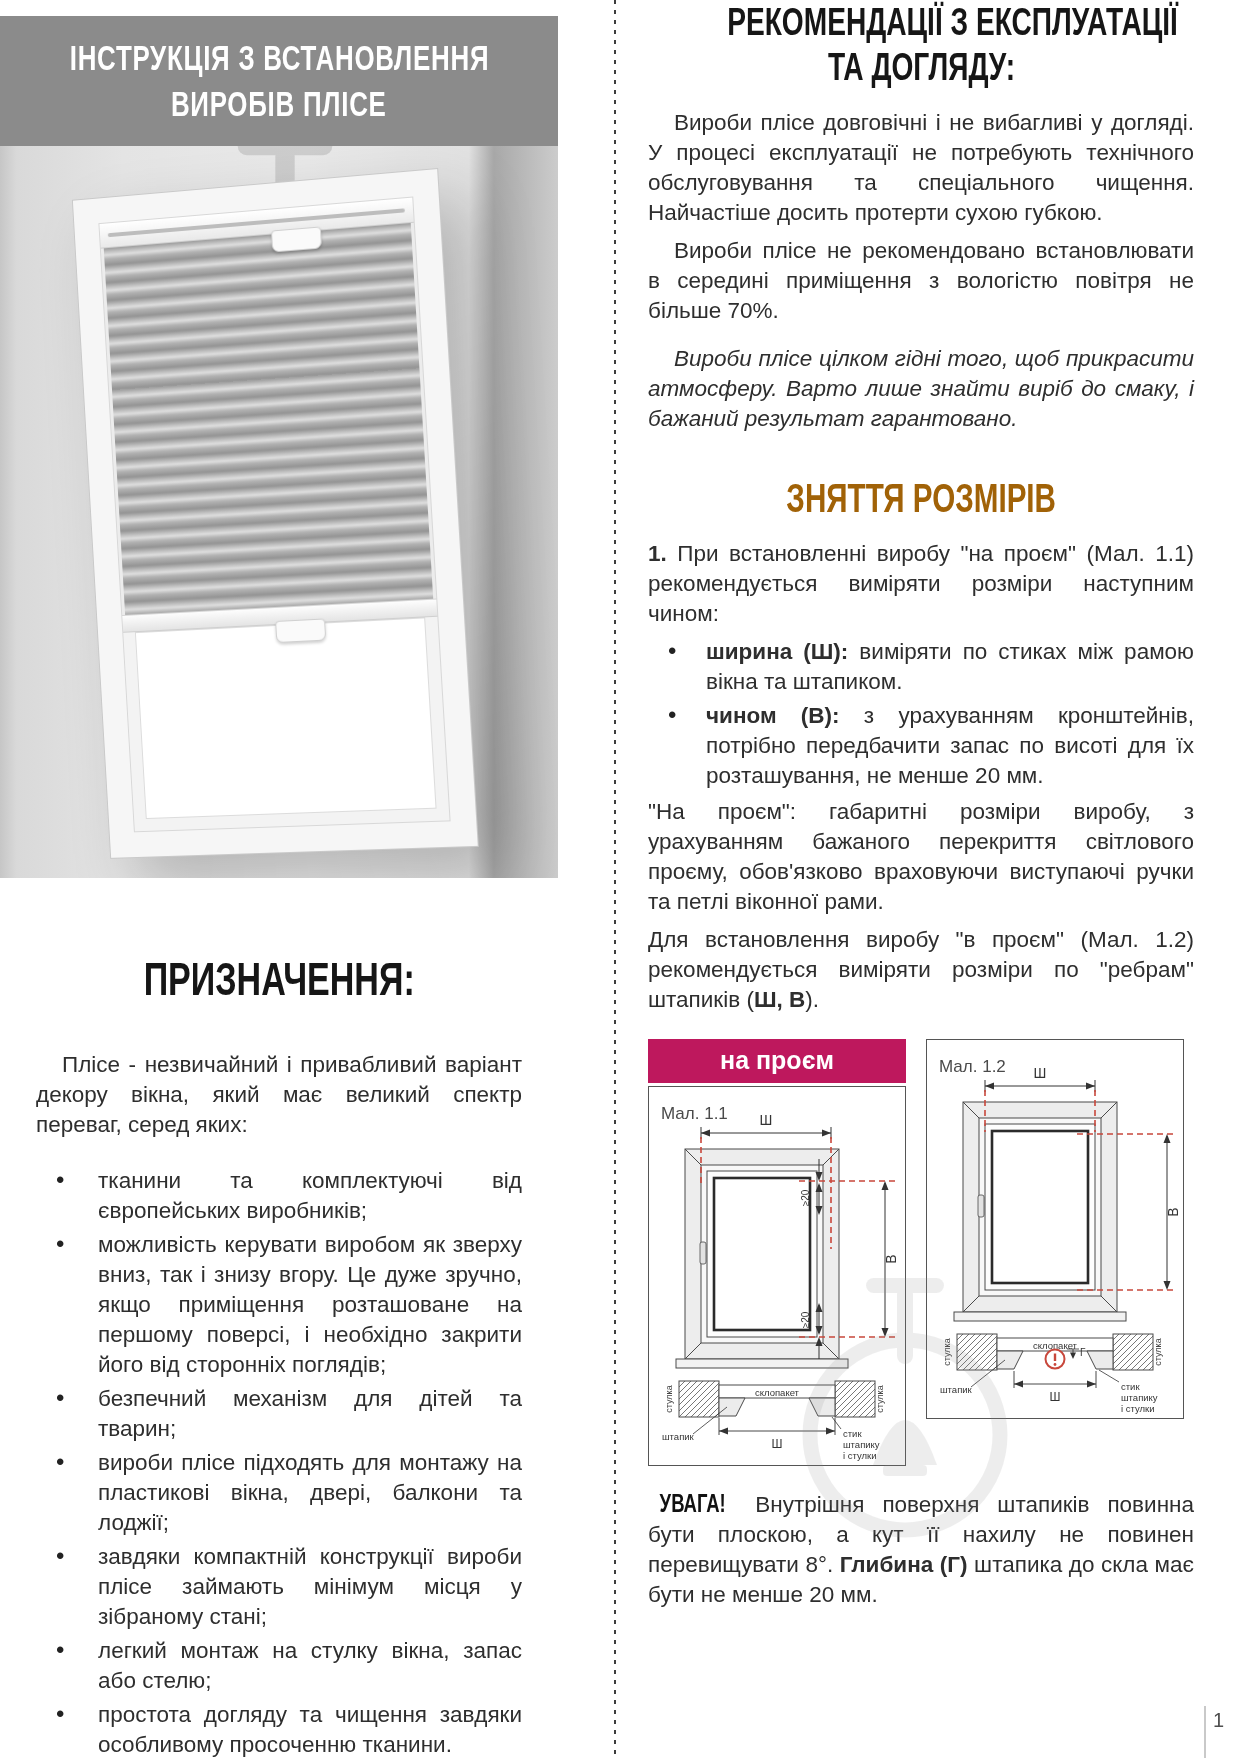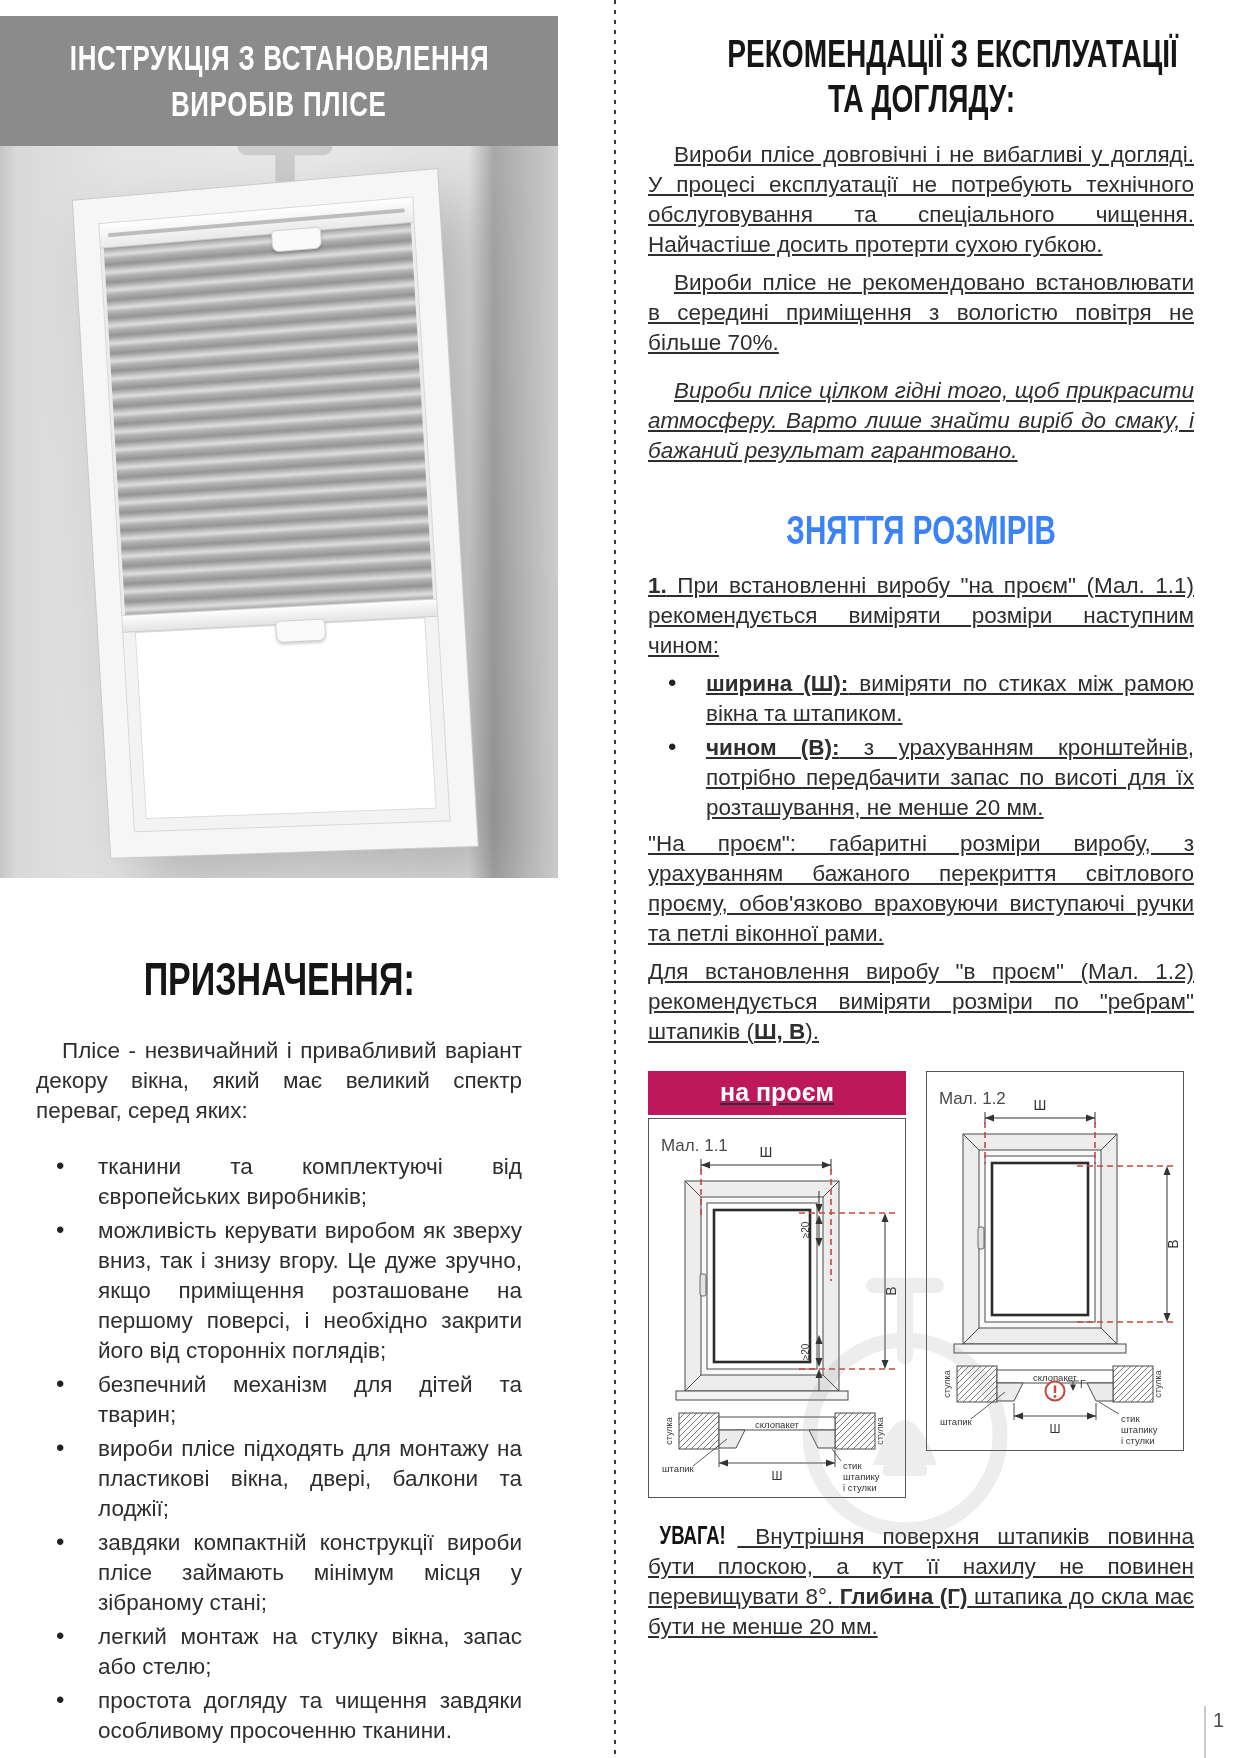--- a/index.html
+++ b/index.html
@@ -37,34 +37,34 @@
            border-bottom:1px solid #cfcfcf;position:relative;}
   .tab.bot{left:49%;top:13px;}
   .opening{flex:1;background:#ffffff;border:12px solid #f3f3f3;border-top:none;
            box-shadow:inset 0 0 0 1px #dcdcdc, inset 0 0 30px 8px #ffffff;}
   .wm{position:absolute;pointer-events:none;}
   .wm-scene{left:120px;top:-55px;width:330px;height:400px;opacity:.30;}
   .wm-bottom{left:780px;top:1240px;width:250px;height:330px;opacity:.15;z-index:5;}
 
   
   .purpose{padding:0 36px;}
-  .h-left{font-size:46px;font-weight:800;color:#161616;text-align:center;margin:74px 0 30px;}
+  .h-left{font-size:46px;font-weight:800;color:#161616;text-align:center;margin:74px 0 44px;}
   .h-right{font-size:38px;font-weight:800;color:#161616;text-align:center;line-height:1.18;margin:0 0 10px;}
-  .h-mid{font-size:40px;font-weight:800;color:#3b82f6;text-align:center;margin:42px 0 18px;}
+  .h-mid{font-size:40px;font-weight:800;color:#a16207;text-align:center;margin:42px 0 18px;}
   .body-p{font-size:22.5px;line-height:30px;text-align:justify;margin:0 0 8px;}
   .ind{text-indent:26px;}
   .ital{font-style:italic;}
   ul.blts{list-style:none;margin:26px 0 0;padding:0;}
   ul.blts li{position:relative;padding-left:62px;margin:0 0 4px;font-size:22.5px;line-height:30px;text-align:justify;}
   ul.blts li::before{content:"\2022";position:absolute;left:20px;top:-1px;font-size:24px;color:#222;}
   ul.blts.tight li{padding-left:58px;}
   .b{font-weight:700;}
 
   
-  .col-right{position:absolute;left:648px;top:0;width:546px;padding-top:32px;text-decoration:underline;}
+  .col-right{position:absolute;left:648px;top:0;width:546px;}
   .mt18{margin-top:18px;} .mt6{margin-top:6px;}
 
   
   .drow{display:flex;gap:20px;margin-top:24px;position:relative;z-index:1;}
   .dwrap{width:258px;}
   .dtab{height:44px;background:#be185d;color:#fff;display:flex;align-items:center;justify-content:center;
         font-weight:700;font-size:25px;margin-bottom:3px;}
   .dbox{border:1.5px solid #555;background:#fff;height:378px;}
   .dbox svg{display:block;width:100%;}
 

